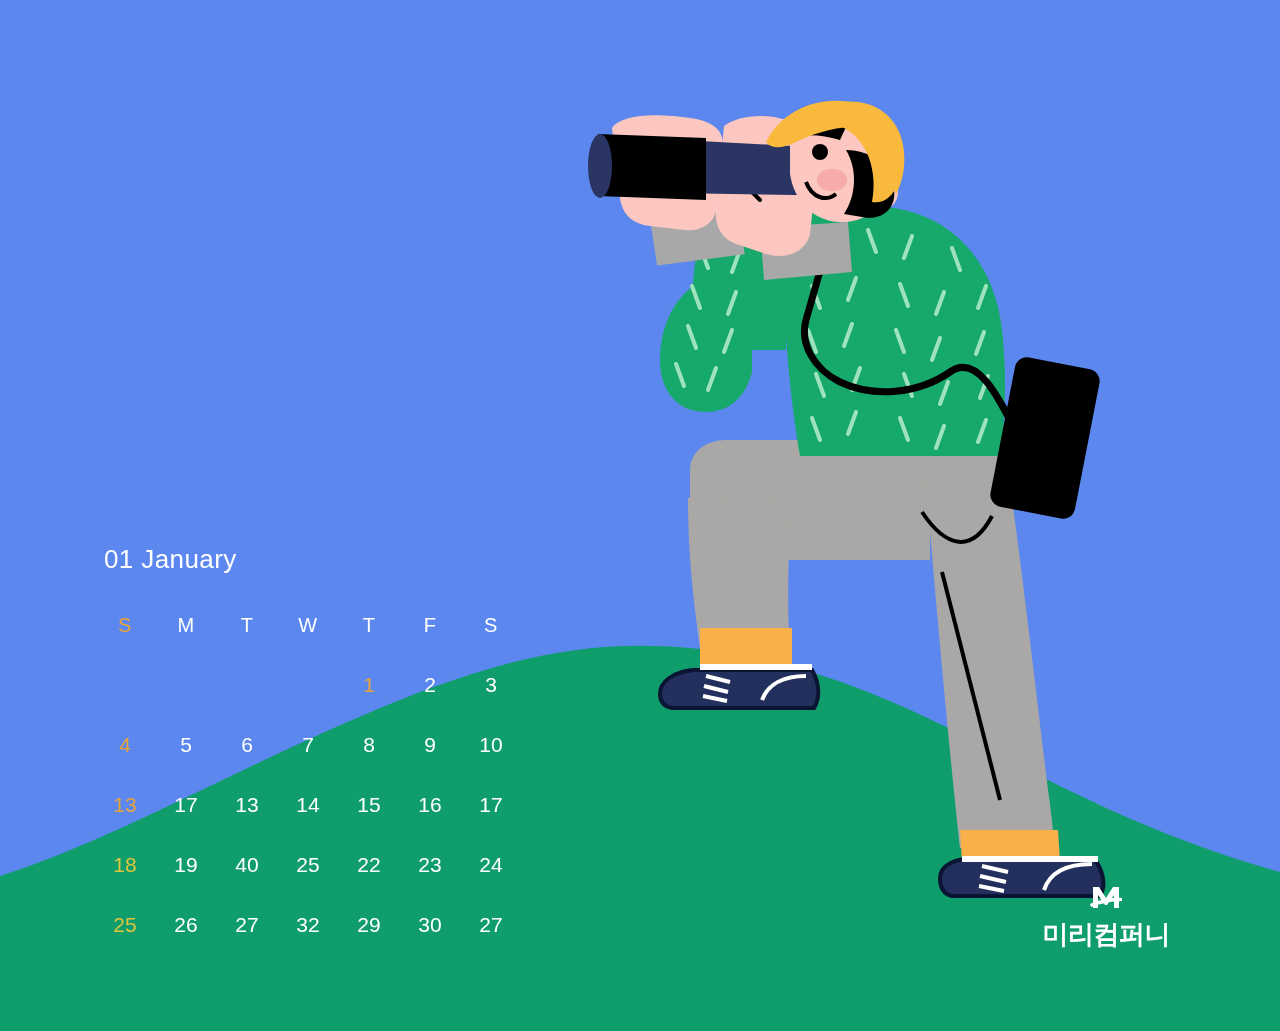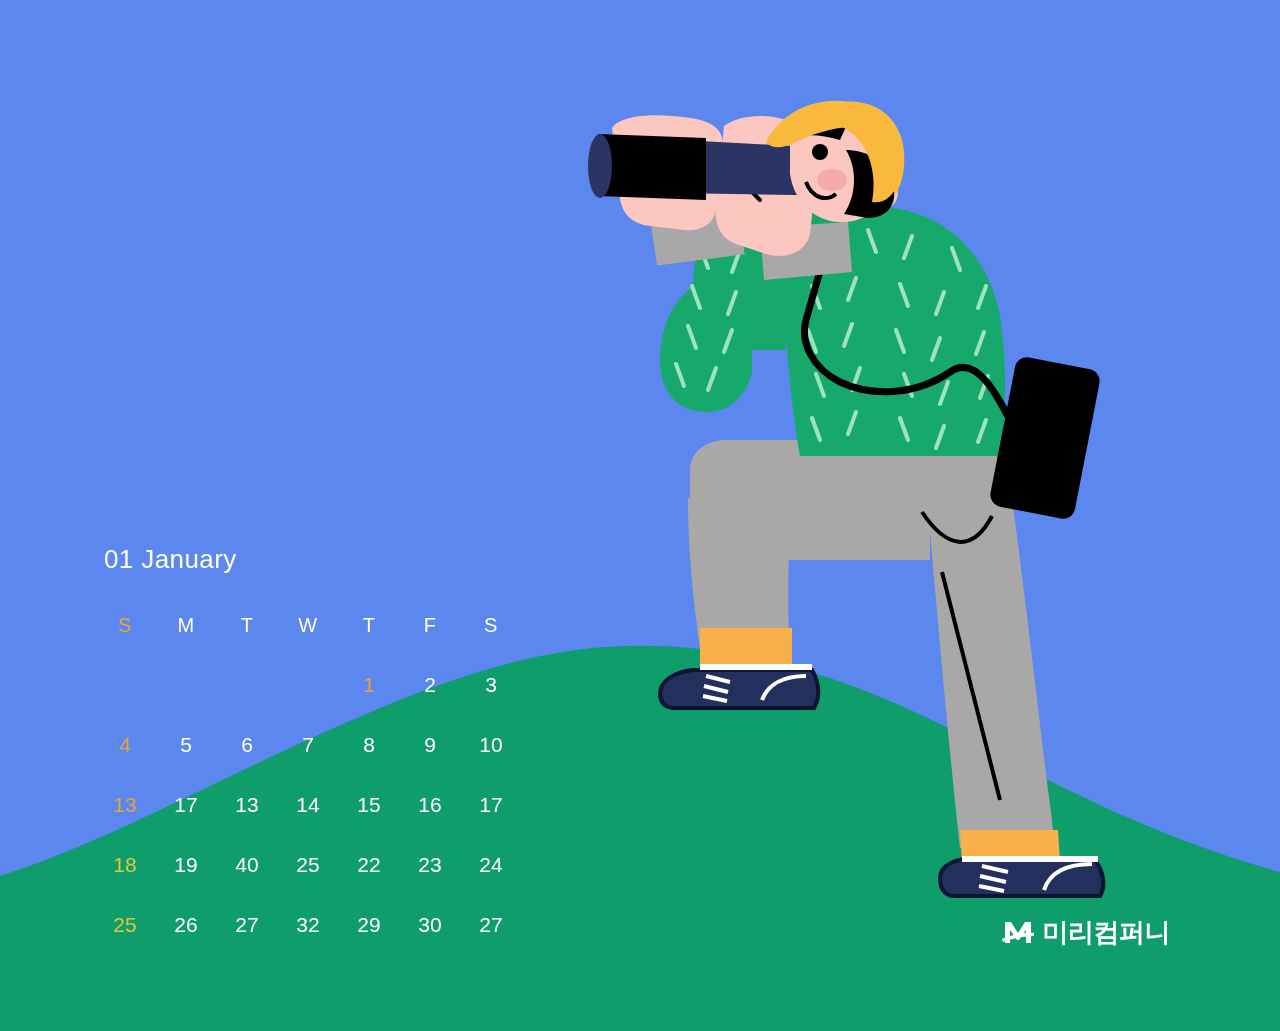--- a/index.html
+++ b/index.html
@@ -64,20 +64,21 @@
   .cal-head { font-size:20px; letter-spacing:0.5px; }
   .cal-cell.sun { color:#e8a33d; }
   .cal-cell.sun.on-green { color:#e0c63c; }
   .cal-cell.empty { color:transparent; }
   
   #logo {
     position:absolute;
     right:110px; bottom:84px;
     display:flex; align-items:center; gap:9px;
     z-index:6;
+    flex-direction:column;
   }
   #logo-mark { width:32px; height:30px; display:block; }
   #logo-text {
     color:#ffffff;
     font-size:26px;
     font-weight:700;
     letter-spacing:-0.5px;
     line-height:1;
   }
 </style>

